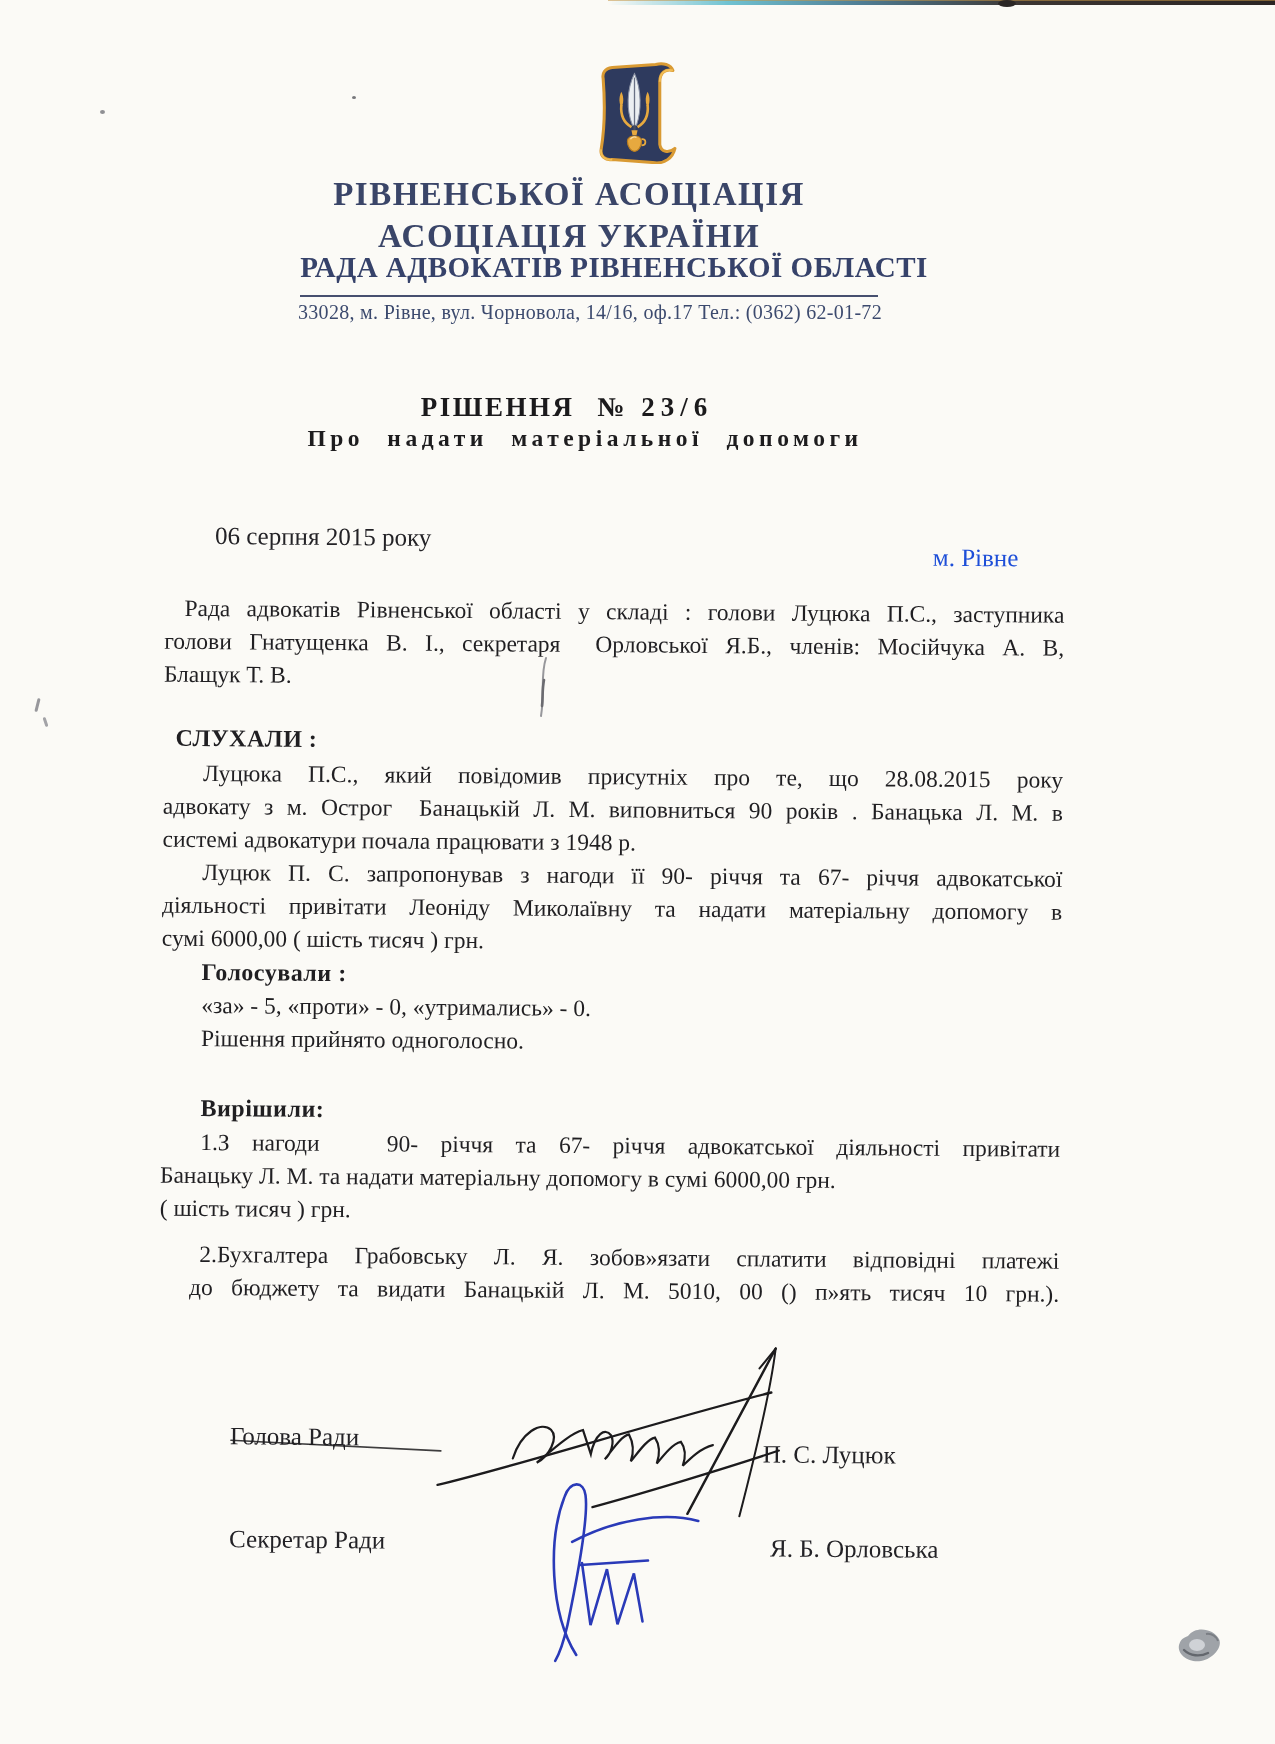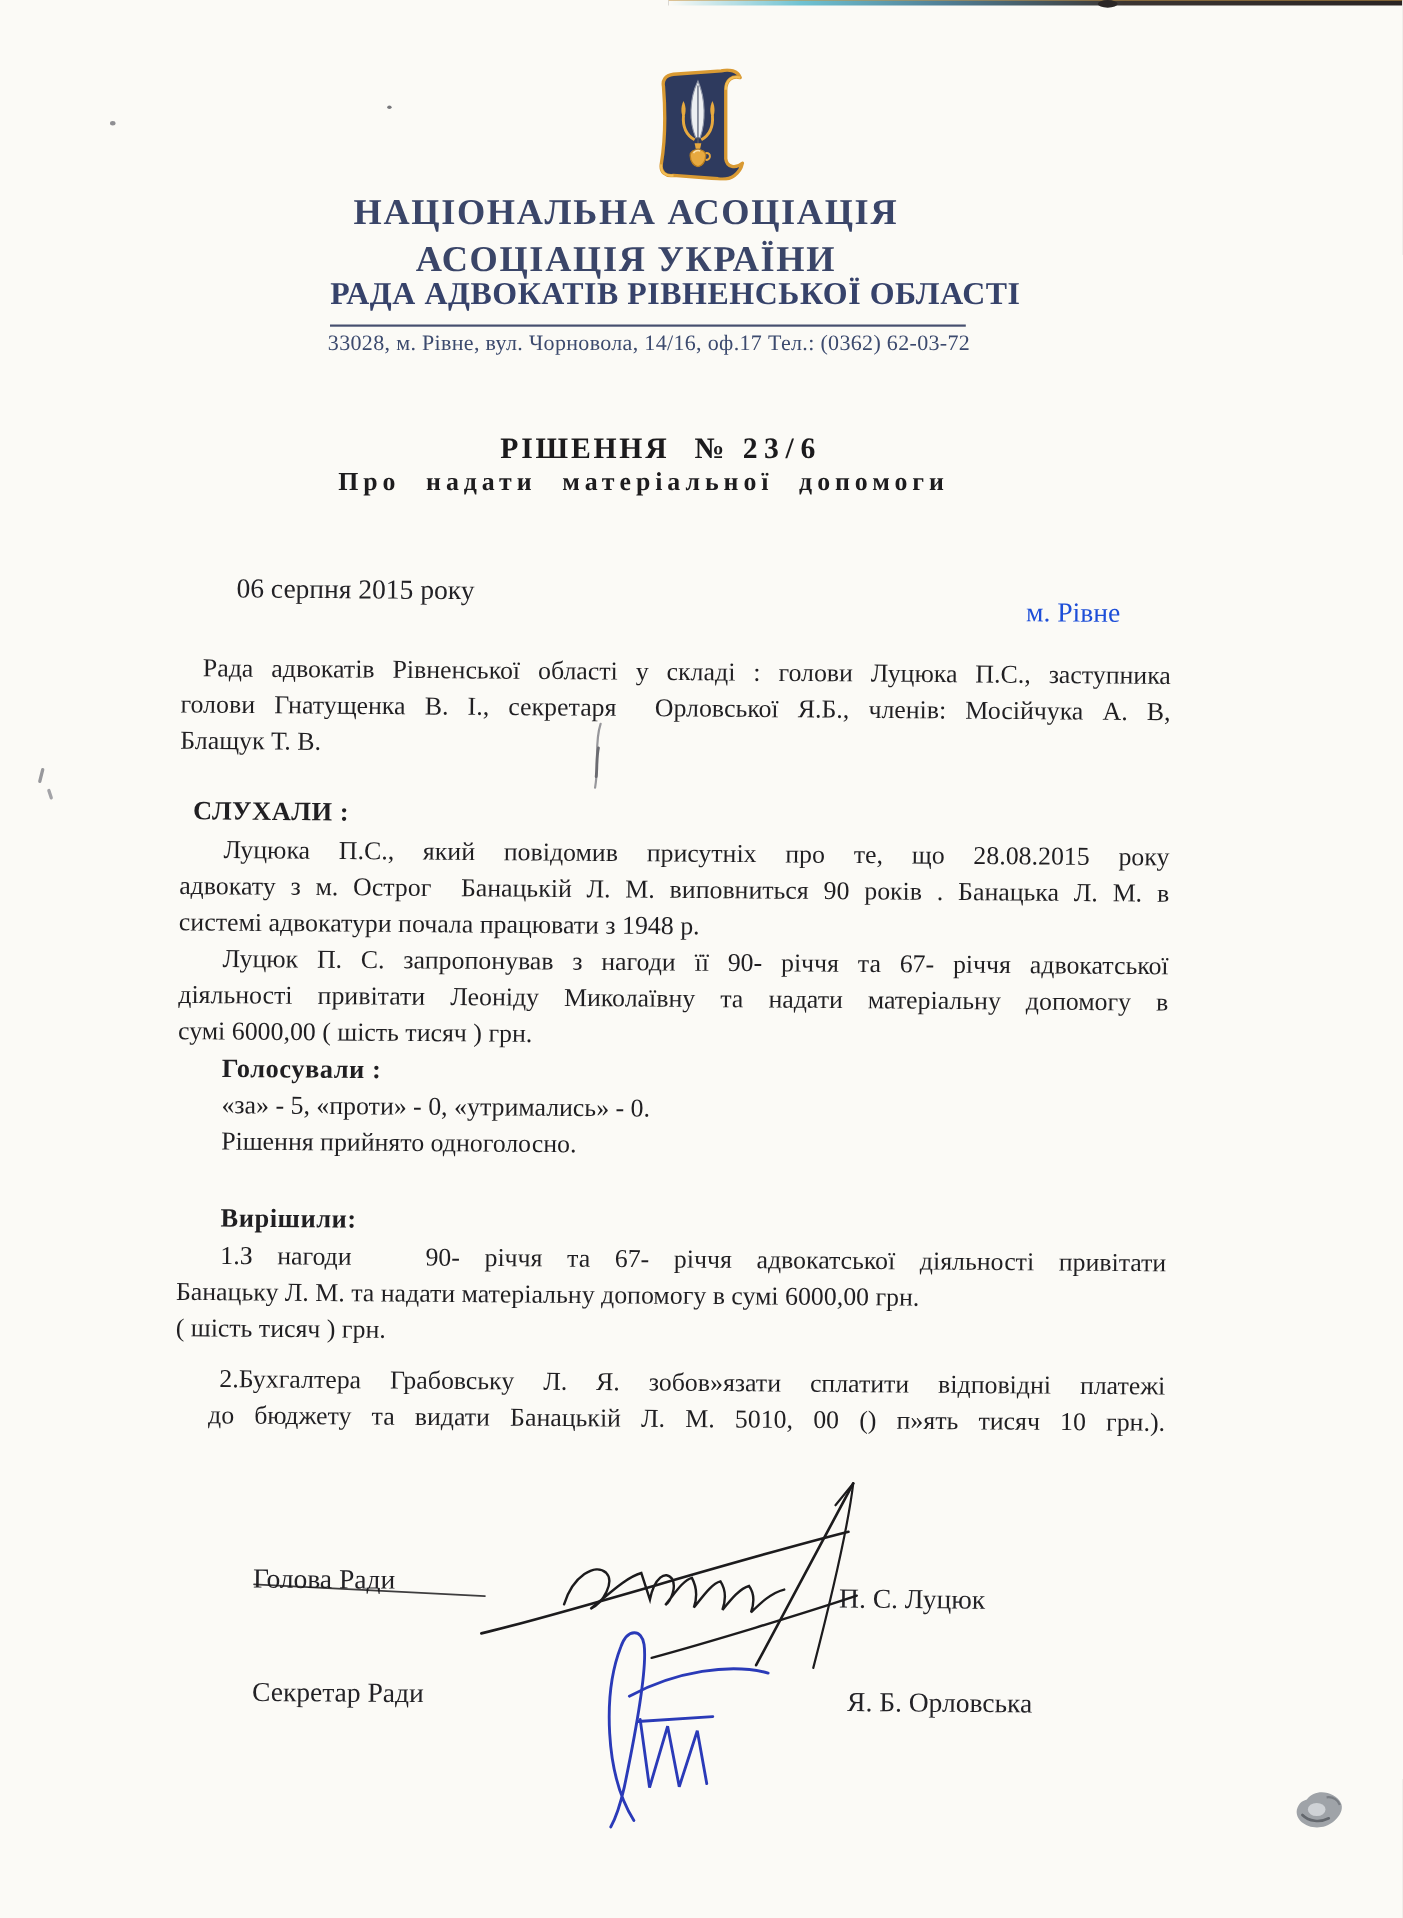--- a/index.html
+++ b/index.html
@@ -28,21 +28,21 @@
   .logo{position:absolute;top:62px;left:588px;width:93px;height:102px;}
   .hline{position:absolute;text-align:center;color:#3a4568;font-weight:bold;}
   .h-org1{top:176px;left:0;width:1138px;font-size:33px;letter-spacing:1.5px;}
   .h-org2{top:218px;left:0;width:1138px;font-size:33px;letter-spacing:1.5px;}
   .h-council{top:251px;left:0;width:1228px;font-size:29px;letter-spacing:.5px;color:#36426a;}
   .h-rule{position:absolute;top:295px;left:300px;width:578px;height:2px;background:#464f6f;}
   .h-address{top:301px;left:0;width:1180px;font-size:20px;font-weight:normal;color:#3c4a6e;letter-spacing:.3px;}
   .h-contacts{position:absolute;top:325px;left:0;width:1180px;text-align:center;font-size:20px;color:#3c4a6e;}
   .h-contacts span{margin:0 24px;}
   
-  .doc-title{position:absolute;top:392px;left:0;width:1134px;text-align:center;font-weight:bold;font-size:27px;color:#1b1a1c;margin-left:34px;}
+  .doc-title{position:absolute;top:392px;left:0;width:1134px;text-align:center;font-weight:bold;font-size:27px;color:#1b1a1c;}
   .doc-title .t-label{letter-spacing:2.5px;}
   .doc-title .t-sign{margin:0 10px 0 16px;}
   .doc-title .t-num{letter-spacing:6px;}
   .doc-subtitle{position:absolute;top:425px;left:0;width:1170px;text-align:center;font-weight:bold;font-size:23.5px;letter-spacing:4.5px;word-spacing:13px;color:#1d1c1e;}
   
   .body-rot{position:absolute;inset:0;transform:rotate(0.45deg);transform-origin:200px 540px;}
   .meta-date{position:absolute;top:522px;left:215px;font-size:25px;color:#232226;}
   .meta-place{position:absolute;top:538px;left:933px;font-size:25px;color:#1d4ed8;}
   .tb{position:absolute;left:165px;width:900px;font-size:23.5px;line-height:33px;color:#201f22;}
   .line{white-space:pre-wrap;}
@@ -108,25 +108,25 @@
       <path d="M 45 62 L 47 62 L 46.6 72 L 45.4 72 Z" fill="#4a4f5e"></path>
     </g>
     <g>
       <path d="M 43 67 L 49 67 L 48 72 L 44 72 Z" fill="#e7a93f"></path>
       <path d="M 39 78 C 39 71 53 71 53 78 C 53 84 49 88 46 88 C 43 88 39 84 39 78 Z" fill="#e7a93f" stroke="#b87d20" stroke-width="1.2"></path>
       <path d="M 53 76 C 58 75 58 82 53 82" fill="none" stroke="#e7a93f" stroke-width="1.8"></path>
       <path d="M 42 76 C 43 74 46 73 48 74" fill="none" stroke="#fbe0a8" stroke-width="1.4"></path>
     </g>
   </svg>
 
-  <div class="hline h-org1">НАЦІОНАЛЬНА АСОЦІАЦІЯ</div>
+  <div class="hline h-org1">РІВНЕНСЬКОЇ АСОЦІАЦІЯ</div>
   <div class="hline h-org2">АСОЦІАЦІЯ УКРАЇНИ</div>
   <div class="hline h-council">РАДА АДВОКАТІВ РІВНЕНСЬКОЇ ОБЛАСТІ</div>
   <div class="h-rule"></div>
-  <div class="hline h-address">33028, м. Рівне, вул. Чорновола, 14/16, оф.17 Тел.: (0362) 62-03-72</div>
+  <div class="hline h-address">33028, м. Рівне, вул. Чорновола, 14/16, оф.17 Тел.: (0362) 62-01-72</div>
 
   <div class="doc-title">
     <span class="t-label">РІШЕННЯ</span>
     <span class="t-sign">№</span>
     <span class="t-num">23/6</span>
   </div>
   <div class="doc-subtitle">Про надати матеріальної допомоги</div>
 
   <div class="body-rot">
 

